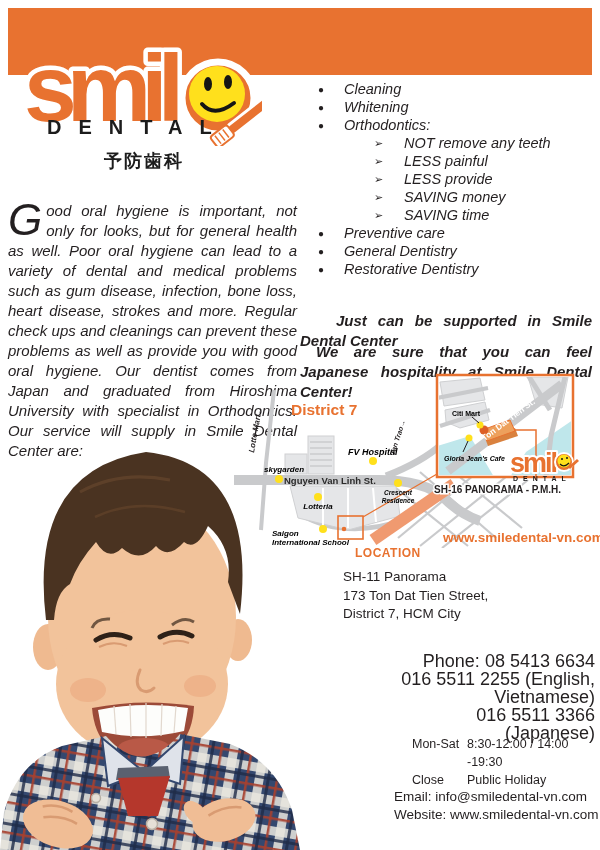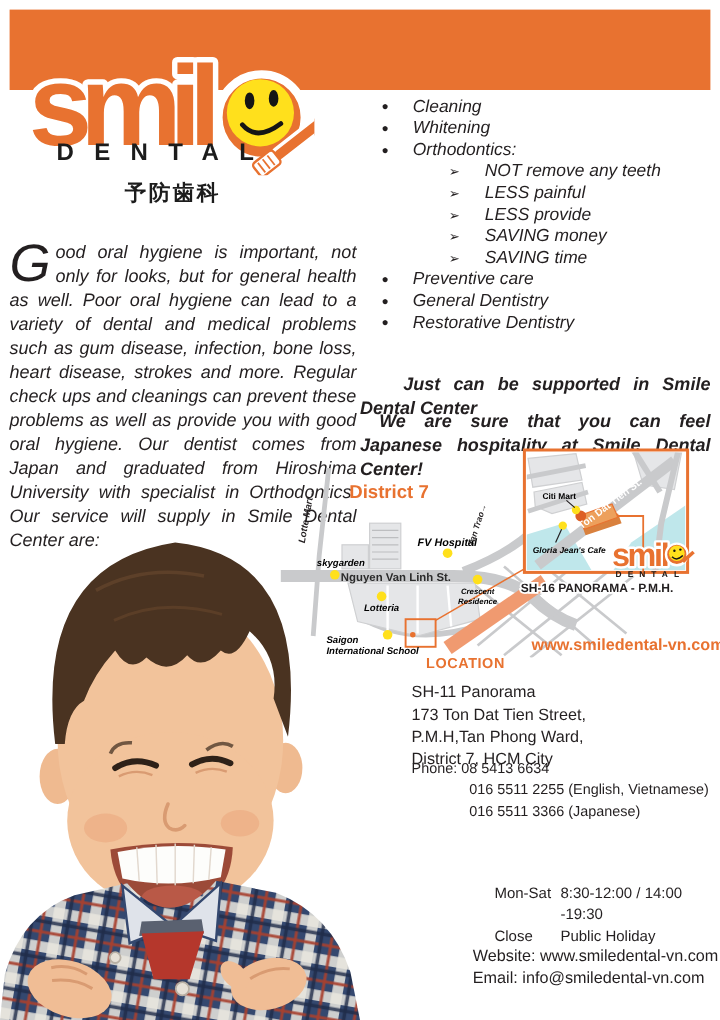--- a/index.html
+++ b/index.html
@@ -23,21 +23,21 @@
   .sub-row .t{margin-left:14px;}
   .note1{position:absolute;left:300px;top:296px;width:292px;font-size:15px;font-weight:bold;
          font-style:italic;text-align:justify;line-height:20px;text-indent:36px;}
   .note2{position:absolute;left:300px;top:327px;width:292px;font-size:15px;font-weight:bold;
          font-style:italic;text-align:justify;line-height:20px;text-indent:16px;}
   .map-svg{position:absolute;left:228px;top:368px;width:372px;height:180px;}
   .child-svg{position:absolute;left:0;top:432px;width:312px;height:418px;}
   .loc{position:absolute;left:343px;top:546px;width:250px;}
   .loc h3{margin:0 0 8px 12px;font-size:12px;color:#E87230;letter-spacing:.5px;}
   .loc .line{font-size:13.5px;line-height:18.5px;}
-  .phone{position:absolute;left:343px;top:631px;width:252px;font-size:12px;line-height:18px;}
+  .phone{position:absolute;left:343px;top:652px;width:252px;font-size:18px;line-height:18px;text-align:right;}
   .phone .p2{padding-left:48px;}
   .hours-h{position:absolute;left:412px;top:710px;font-size:15.5px;font-weight:bold;color:#E87230;}
   .hours{position:absolute;left:412px;top:735px;width:184px;font-size:12.5px;line-height:18px;}
   .hrow{display:flex;}
   .hrow .d{width:55px;flex:none;}
   .weblines{position:absolute;left:394px;top:788px;font-size:13.5px;line-height:18px;}
   svg text{font-family:"Liberation Sans",sans-serif;}
 </style>
 </head>
 <body>
@@ -294,38 +294,37 @@
         <ellipse cx="-26" cy="-14" rx="9" ry="14" transform="rotate(-30 -26 -14)"></ellipse>
         <path d="M -14,-8 Q 4,-14 20,-8" fill="none" stroke="#D99B72" stroke-width="2.5"></path>
       </g>
     </g>
   </svg>
 
   <div class="loc">
     <h3>LOCATION</h3>
     <div class="line">SH-11 Panorama</div>
     <div class="line">173 Ton Dat Tien Street,</div>
-    <div class="line">P.M.H,Tan Phong Ward,</div>
     <div class="line">District 7, HCM City</div>
   </div>
 
   <div class="phone">
     <div><span>Phone:</span> <span>08 5413 6634</span></div>
     <div class="p2">016 5511 2255 (English, Vietnamese)</div>
     <div class="p2">016 5511 3366 (Japanese)</div>
   </div>
 
   <div class="hours">
     <div class="hrow">
         <span class="d">Mon-Sat</span>
         <span>8:30-12:00 / 14:00 -19:30</span>
       </div>
     <div class="hrow">
         <span class="d">Close</span>
         <span>Public Holiday</span>
       </div>
   </div>
   <div class="weblines">
+    <div><span>Email:</span> <span>info@smiledental-vn.com</span></div>
     <div><span>Website:</span> <span>www.smiledental-vn.com</span></div>
-    <div><span>Email:</span> <span>info@smiledental-vn.com</span></div>
   </div>
 
 </div>
 
 </body></html>

